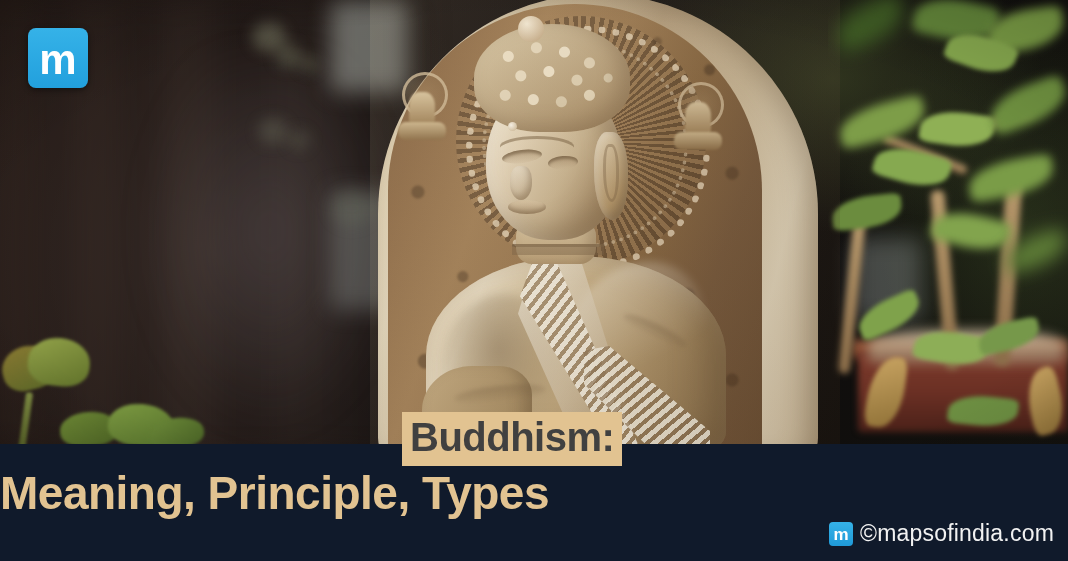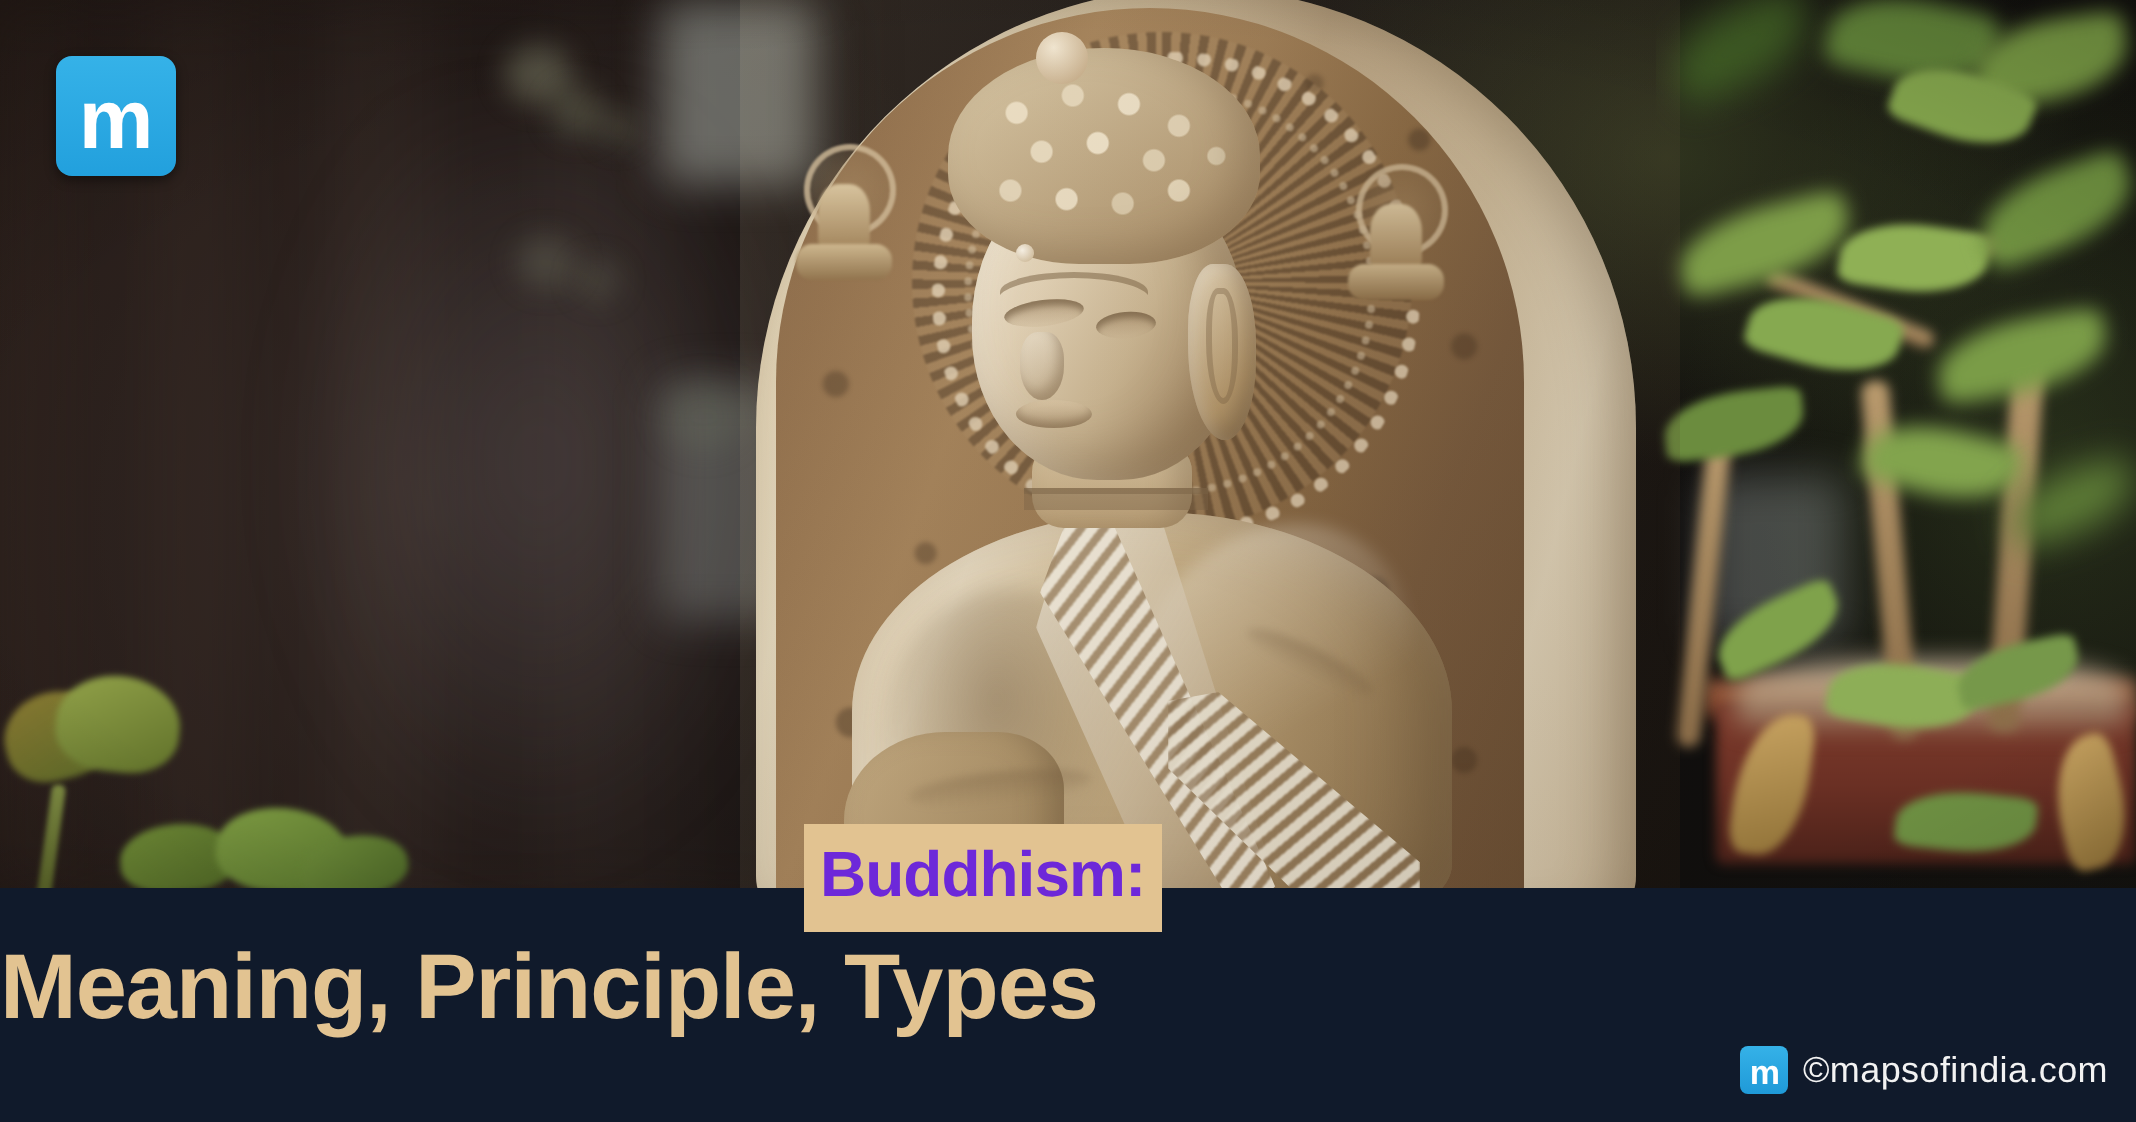--- a/index.html
+++ b/index.html
@@ -482,22 +482,22 @@
     left: 0; right: 0; bottom: 0;
     height: 117px;
     background: #101a2b;
   }
 
   .title-hl {
     position: absolute;
     left: 402px; top: 412px;
     padding: 2px 8px 6px 8px;
     background: #e2c391;
-    color: #6d28d9;
-    font-size: 32px;
+    color: #404040;
+    font-size: 40px;
     font-weight: bold;
     line-height: 46px;
     letter-spacing: -0.5px;
     white-space: nowrap;
   }
 
   .title-line2 {
     position: absolute;
     left: 0; right: 0;
     top: 468px;
@@ -547,21 +547,21 @@
   }
   .wm-logo span {
     color: #fff;
     font-size: 17px;
     font-weight: bold;
     line-height: 17px;
     margin-top: 2px;
   }
   .wm-text {
     color: #f2f2f2;
-    font-size: 18px;
+    font-size: 23px;
     letter-spacing: 0.2px;
     white-space: nowrap;
   }
 </style>
 </head>
 <body>
 
 <div class="banner">
 
   <div class="photo">

